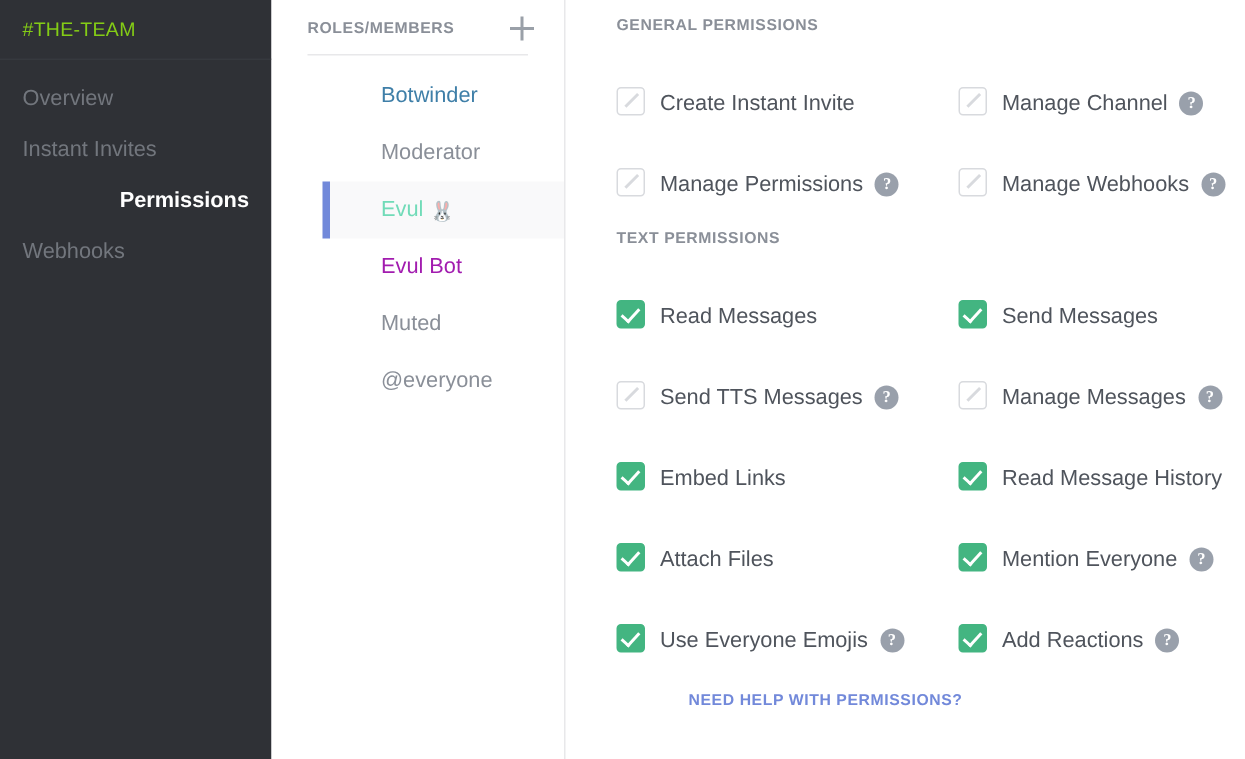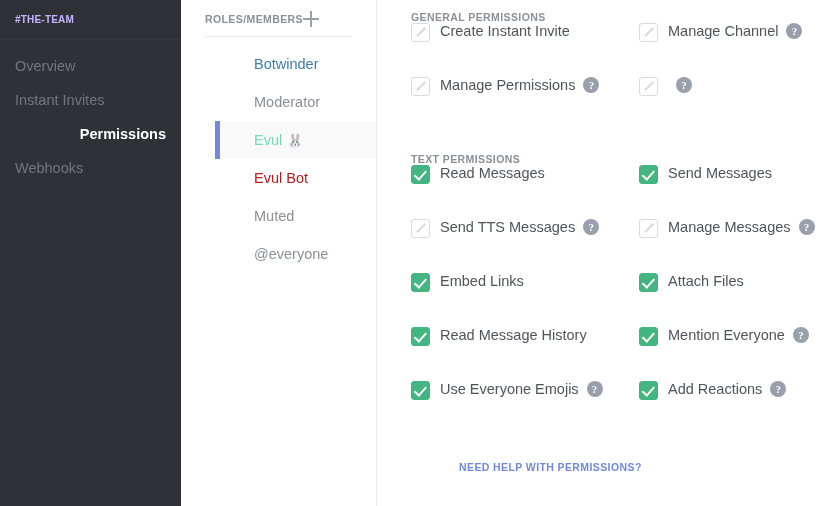--- a/index.html
+++ b/index.html
@@ -30,23 +30,23 @@
 
   .sidebar-header {
     height: 40px;
     display: flex;
     align-items: center;
     padding: 0 15px;
     border-bottom: 1px solid #36393e;
   }
 
   .channel-title {
-    color: #c4b5fd;
-    font-size: 10px;
-    font-weight: bold;
+    color: #84cc16;
+    font-size: 13px;
+    font-weight: normal;
     letter-spacing: 0.2px;
   }
 
   .sidebar-nav {
     padding-top: 9px;
   }
 
   .sidebar-item {
     height: 34px;
     display: flex;
@@ -69,20 +69,21 @@
     flex: 0 0 196px;
     background: #ffffff;
     border-right: 1px solid #e8e8ea;
     position: relative;
   }
 
   .roles-header {
     height: 30px;
     display: flex;
     align-items: center;
+    justify-content: space-between;
     padding: 0 20px 0 24px;
     margin-top: 4px;
   }
 
   .roles-header-label {
     font-size: 10.5px;
     font-weight: bold;
     color: #8a8f98;
     letter-spacing: 0.4px;
   }
@@ -169,21 +170,21 @@
 
   .perm-grid {
     display: grid;
     grid-template-columns: 228px 1fr;
     row-gap: 0;
   }
 
   .perm-row {
     height: 54px;
     display: flex;
-    align-items: flex-start;
+    align-items: flex-end;
   }
 
   .checkbox {
     width: 19px;
     height: 19px;
     flex: 0 0 19px;
     border-radius: 3px;
     margin-right: 10px;
     position: relative;
     cursor: pointer;
@@ -294,21 +295,21 @@
       <div class="role-item" style="color:#3f7fa8">
         <span>Botwinder</span>
       </div>
       <div class="role-item" style="color:#8a8f98">
         <span>Moderator</span>
       </div>
       <div class="role-item selected" style="color:#71dbb8">
         <span>Evul</span>
         <span class="role-emoji">🐰</span>
       </div>
-      <div class="role-item" style="color:#b91c1c">
+      <div class="role-item" style="color:#a21caf">
         <span>Evul Bot</span>
       </div>
       <div class="role-item" style="color:#8a8f98">
         <span>Muted</span>
       </div>
       <div class="role-item" style="color:#8a8f98">
         <span>@everyone</span>
       </div>
     </div>
   </div>
@@ -332,20 +333,21 @@
       </div>
 
       <div class="perm-row">
         <span class="checkbox neutral"></span>
         <span class="perm-label">Manage Permissions</span>
         <span class="help-icon">?</span>
       </div>
 
       <div class="perm-row">
         <span class="checkbox neutral"></span>
+        <span class="perm-label">Manage Webhooks</span>
         <span class="help-icon">?</span>
       </div>
 
     </div>
 
     <div class="gap-section"></div>
     <div class="section-label">TEXT PERMISSIONS</div>
 
     <div class="perm-grid">
 
@@ -371,26 +373,26 @@
         <span class="help-icon">?</span>
       </div>
 
       <div class="perm-row">
         <span class="checkbox checked"></span>
         <span class="perm-label">Embed Links</span>
       </div>
 
       <div class="perm-row">
         <span class="checkbox checked"></span>
+        <span class="perm-label">Read Message History</span>
+      </div>
+
+      <div class="perm-row">
+        <span class="checkbox checked"></span>
         <span class="perm-label">Attach Files</span>
-      </div>
-
-      <div class="perm-row">
-        <span class="checkbox checked"></span>
-        <span class="perm-label">Read Message History</span>
       </div>
 
       <div class="perm-row">
         <span class="checkbox checked"></span>
         <span class="perm-label">Mention Everyone</span>
         <span class="help-icon">?</span>
       </div>
 
       <div class="perm-row">
         <span class="checkbox checked"></span>

